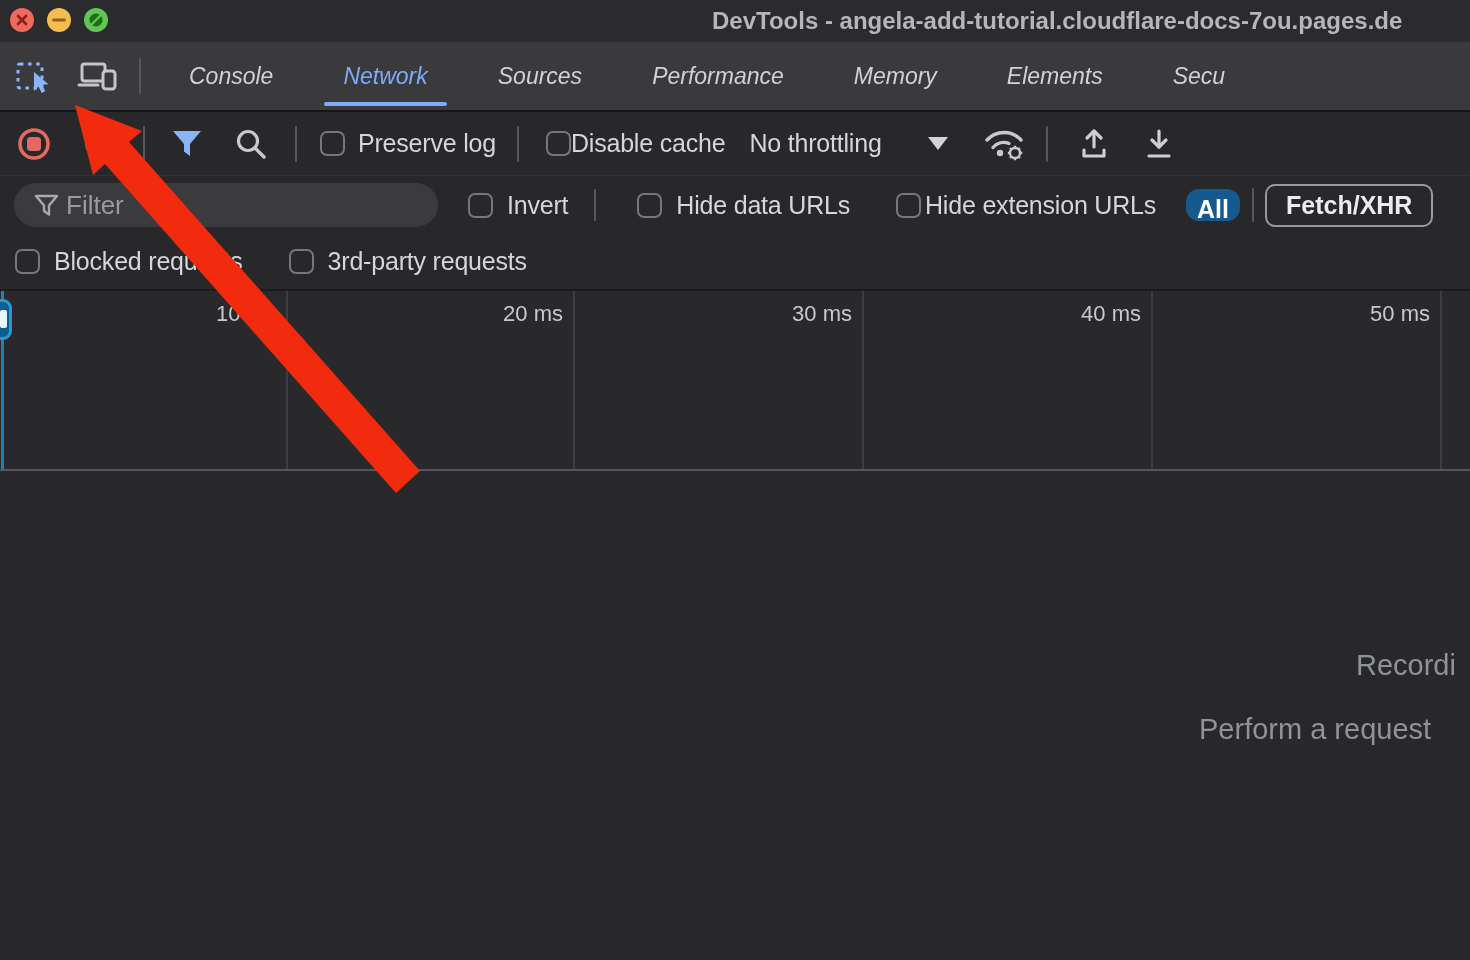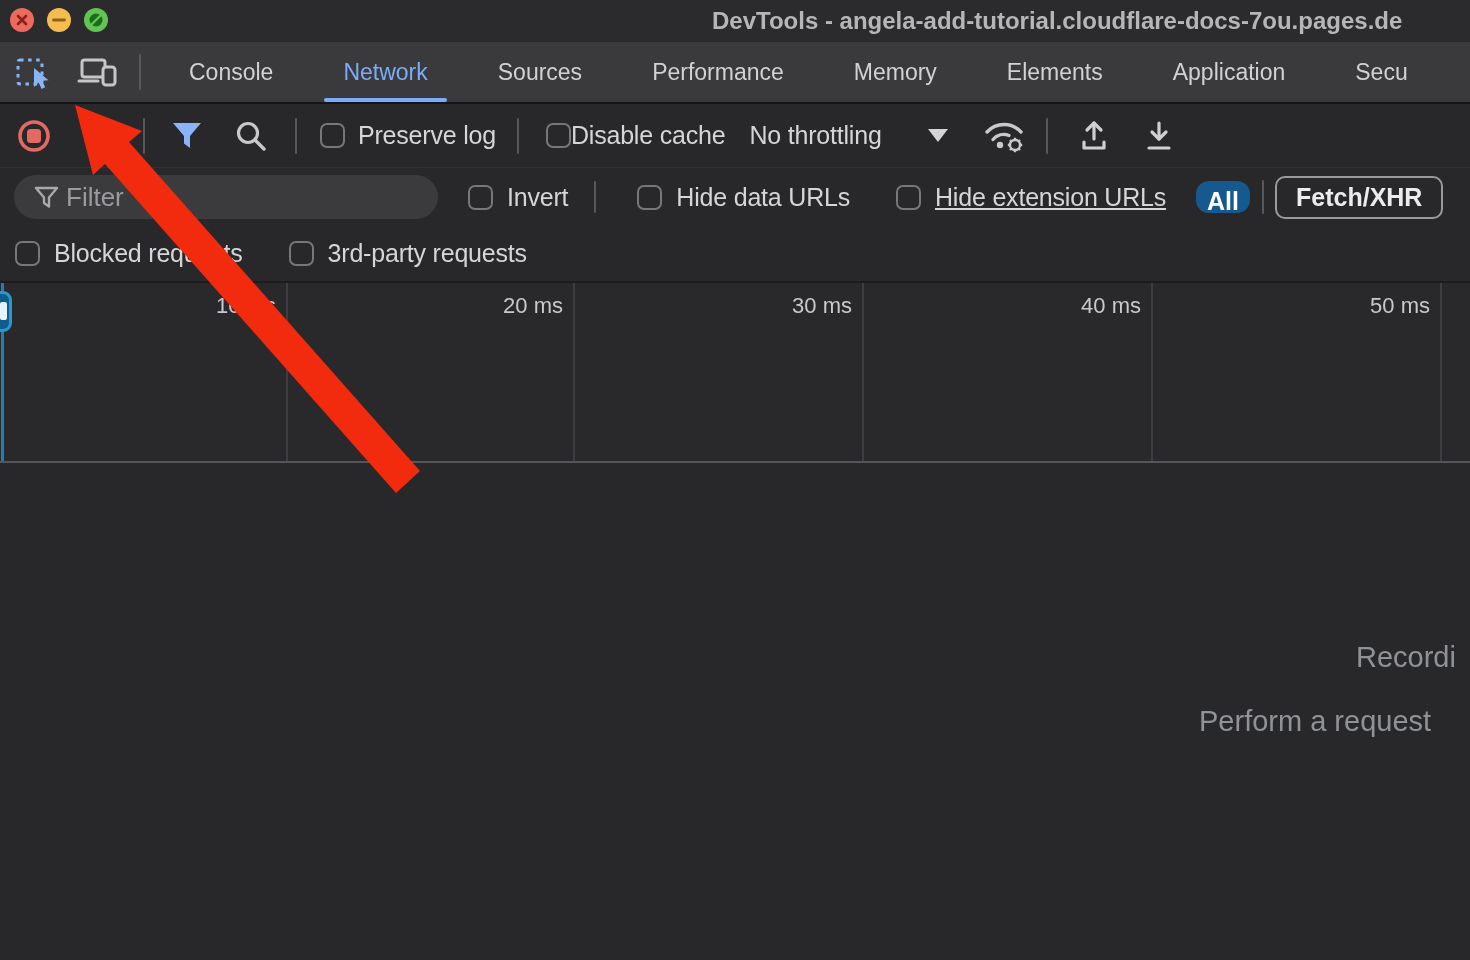--- a/index.html
+++ b/index.html
@@ -16,22 +16,22 @@
   .light svg { position:absolute; inset:0; }
   .light.red { background:#ed6a5e; }
   .light.yellow { background:#f5bd4f; }
   .light.green { background:#61c454; }
   .win-title {
     position:absolute; left:712px; top:0; height:42px; line-height:42px;
     font-size:24px; font-weight:700; color:#b6b6b9; white-space:nowrap;
   }
   
   .tabbar {
-    position:relative; height:62px; background:#3a3a3d;
-    display:flex; align-items:center; border-bottom:2px solid #151517;
+    position:relative; height:70px; background:#3a3a3d;
+    display:flex; align-items:center; border-bottom:2px solid #151517;font-style:italic;
   }
   .iconbtn { display:flex; align-items:center; justify-content:center; }
   .vdiv { width:2px; height:36px; background:#58585c; border-radius:1px; }
   .tab {
     position:relative; height:60px; line-height:60px; padding:0 22px;
     margin-left:26px; font-size:23px; color:#d2d2d4; white-space:nowrap;
   }
   .tab.active { color:#7cacf8; }
   .tab.active::after {
     content:""; position:absolute; left:3px; right:3px; bottom:0;
@@ -132,21 +132,20 @@
     </svg>
   </div>
   <div class="vdiv" style="margin-left:20px;"></div>
 
   <div class="tab">Console</div>
   <div class="tab active">Network</div>
   <div class="tab">Sources</div>
   <div class="tab">Performance</div>
   <div class="tab">Memory</div>
   <div class="tab">Elements</div>
-  <div class="tab">Application</div>
   <div class="tab">Secu</div>
 </div>
 
 <div class="toolbar">
   <div class="iconbtn" style="margin-left:16px; width:36px; height:36px;">
     <svg width="36" height="36" viewBox="0 0 36 36">
       <circle cx="18" cy="18" r="14" fill="none" stroke="#e46962" stroke-width="3.6"></circle>
       <rect x="11" y="11" width="14" height="14" rx="3.5" fill="#e46962"></rect>
     </svg>
   </div>
@@ -210,21 +209,21 @@
       <path d="M2 2 H23 L15 11.5 V20.5 L10 17 V11.5 Z" fill="none" stroke="#a9a9ad" stroke-width="2.4" stroke-linejoin="round"></path>
     </svg>
     <input type="text" placeholder="Filter" style="">
   </div>
   <div class="checkbox" style="margin-left:30px;"></div>
   <div class="lbl" style="margin-left:14px;">Invert</div>
   <div class="vdiv" style="margin-left:26px; height:32px;"></div>
   <div class="checkbox" style="margin-left:41px;"></div>
   <div class="lbl" style="margin-left:14px;">Hide data URLs</div>
   <div class="checkbox" style="margin-left:46px;"></div>
-  <div class="lbl" style="margin-left:14px;text-decoration:underline;">Hide extension URLs</div>
+  <div class="lbl" style="margin-left:4px;">Hide extension URLs</div>
   <div class="chip-all">All</div>
   <div class="vdiv" style="margin-left:12px; height:34px;"></div>
   <div class="chip-fetch">Fetch/XHR</div>
 </div>
 
 <div class="filterrow2">
   <div class="checkbox" style="margin-left:15px;"></div>
   <div class="lbl" style="margin-left:14px;">Blocked requests</div>
   <div class="checkbox" style="margin-left:46px;"></div>
   <div class="lbl" style="margin-left:14px;">3rd-party requests</div>

